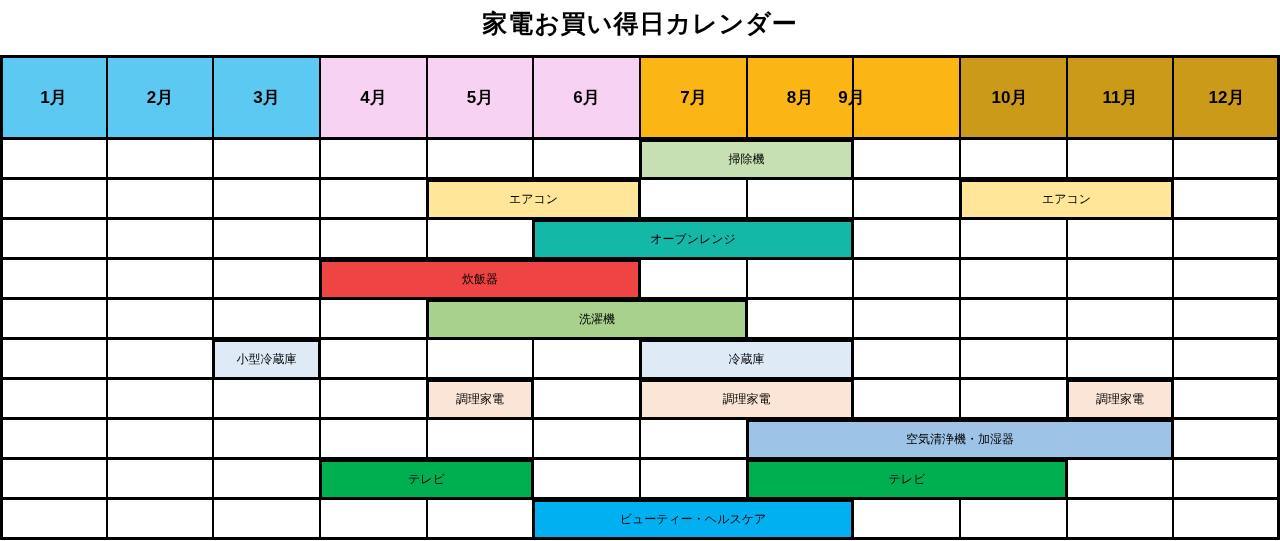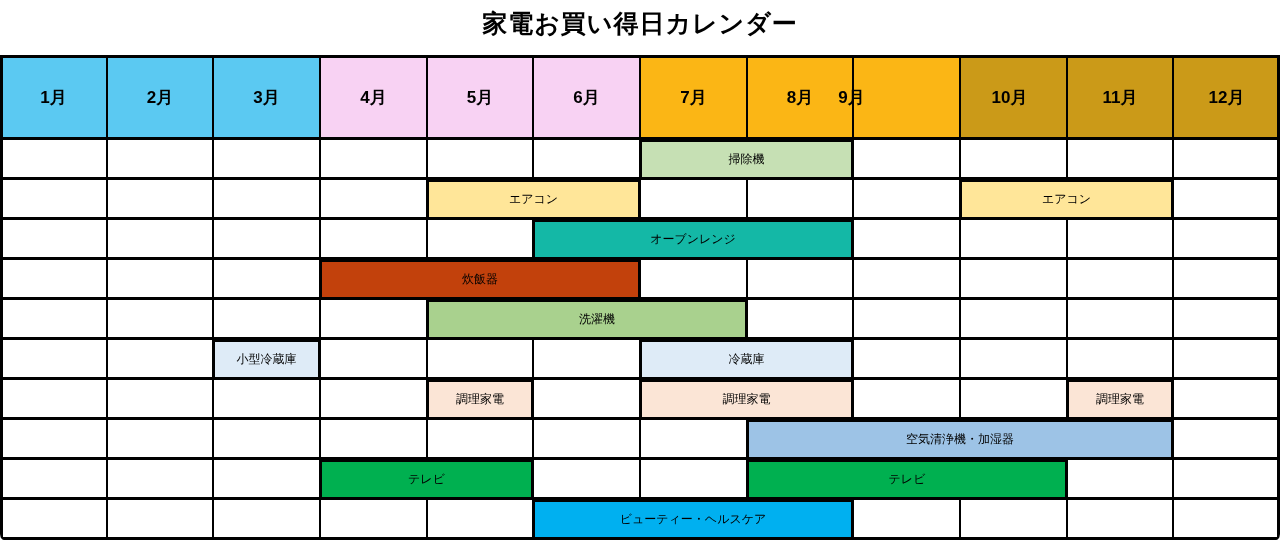--- a/index.html
+++ b/index.html
@@ -3,21 +3,20 @@
 <meta charset="utf-8">
 <style>
   html, body { margin: 0; padding: 0; background: #ffffff; }
   .stage {
     position: relative;
     width: 1280px;
     height: 541px;
     background: #ffffff;
     overflow: hidden;
     font-family: "Liberation Sans", "DejaVu Sans", sans-serif;
-    border-radius: 7px;
   }
   .chart-title {
     position: absolute;
     top: 7px;
     left: 0;
     width: 100%;
     text-align: center;
     font-size: 25px;
     font-weight: bold;
     color: #000000;
@@ -67,21 +66,21 @@
       <div class="month-label" style="left: 640px; top: 56px; width: 107px; height: 82px;">7月</div>
       <div class="month-label" style="left: 747px; top: 56px; width: 106px; height: 82px;">8月</div>
       <div class="month-label" style="left: 804px; top: 56px; width: 95px; height: 82px;">9月</div>
       <div class="month-label" style="left: 916px; top: 56px; width: 107px; height: 82px; margin-left: 40px;">10月</div>
       <div class="month-label" style="left: 1067px; top: 56px; width: 106px; height: 82px;">11月</div>
       <div class="month-label" style="left: 1173px; top: 56px; width: 107px; height: 82px;">12月</div>
       <div class="bar" style="left: 640px; top: 140px; width: 213px; height: 39px; background: rgb(198, 224, 180);">掃除機</div>
       <div class="bar" style="left: 427px; top: 180px; width: 213px; height: 39px; background: rgb(255, 230, 153);">エアコン</div>
       <div class="bar" style="left: 960px; top: 180px; width: 213px; height: 39px; background: rgb(255, 230, 153);">エアコン</div>
       <div class="bar" style="left: 533px; top: 220px; width: 320px; height: 39px; background: #14b8a6;">オーブンレンジ</div>
-      <div class="bar" style="left: 320px; top: 260px; width: 320px; height: 39px; background: #c2410c;">炊飯器</div>
+      <div class="bar" style="left: 320px; top: 260px; width: 320px; height: 39px; background: #ef4444;">炊飯器</div>
       <div class="bar" style="left: 427px; top: 300px; width: 320px; height: 39px; background: rgb(169, 209, 142); padding-left: 20px;">洗濯機</div>
       <div class="bar" style="left: 213px; top: 340px; width: 107px; height: 39px; background: rgb(222, 235, 247);">小型冷蔵庫</div>
       <div class="bar" style="left: 640px; top: 340px; width: 213px; height: 39px; background: rgb(222, 235, 247);">冷蔵庫</div>
       <div class="bar" style="left: 427px; top: 380px; width: 106px; height: 39px; background: rgb(251, 229, 214);">調理家電</div>
       <div class="bar" style="left: 640px; top: 380px; width: 213px; height: 39px; background: rgb(251, 229, 214);">調理家電</div>
       <div class="bar" style="left: 1067px; top: 380px; width: 106px; height: 39px; background: rgb(251, 229, 214);">調理家電</div>
       <div class="bar" style="left: 747px; top: 420px; width: 426px; height: 39px; background: rgb(157, 195, 230);">空気清浄機・加湿器</div>
       <div class="bar" style="left: 320px; top: 460px; width: 213px; height: 39px; background: rgb(0, 176, 80);">テレビ</div>
       <div class="bar" style="left: 747px; top: 460px; width: 320px; height: 39px; background: rgb(0, 176, 80);">テレビ</div>
       <div class="bar" style="left: 533px; top: 500px; width: 320px; height: 39px; background: rgb(0, 176, 240); text-align: right;">ビューティー・ヘルスケア</div>

